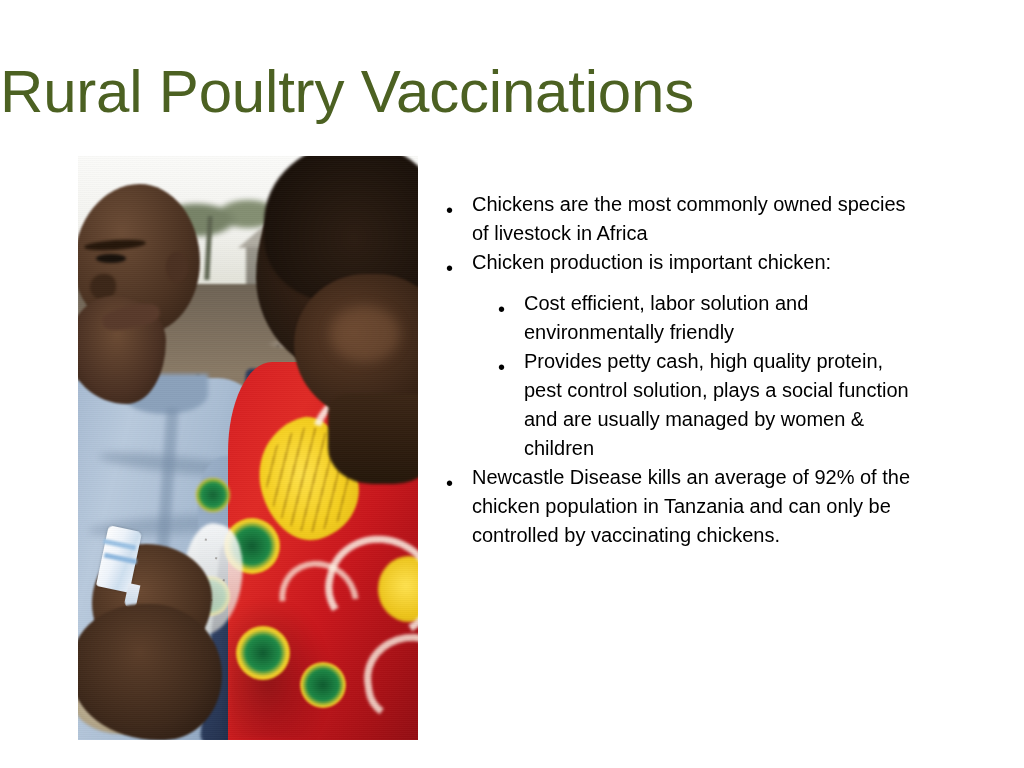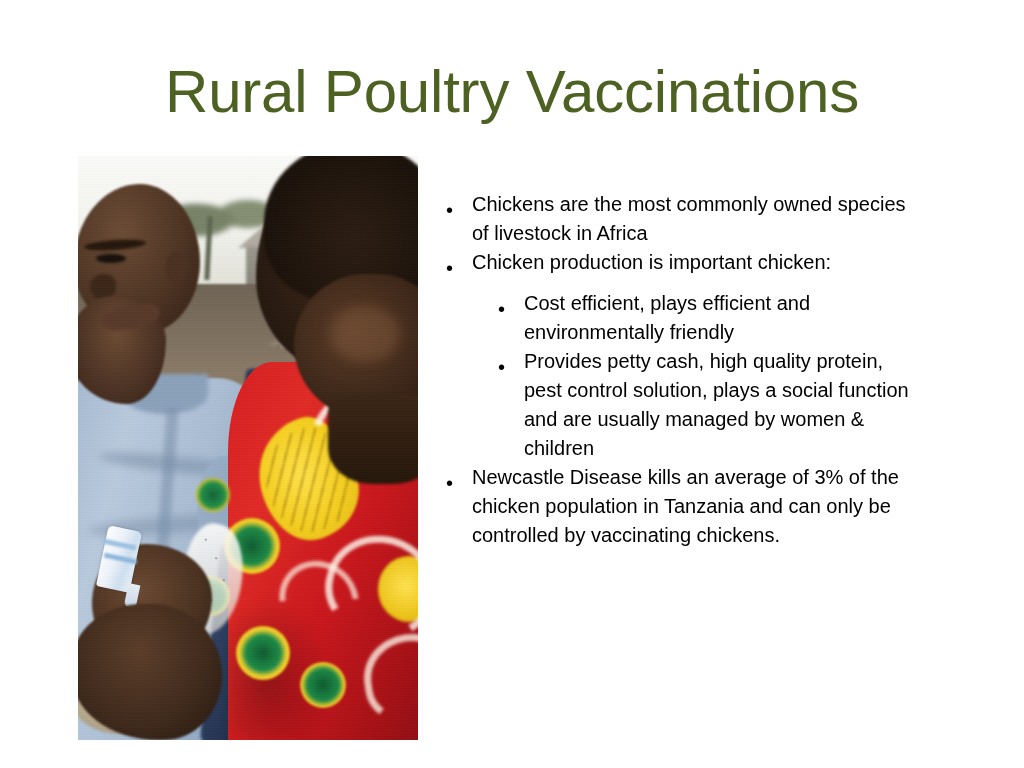--- a/index.html
+++ b/index.html
@@ -23,21 +23,21 @@
     inset: 0;
     background: #ffffff;
   }
 
   
   .slide-title {
     position: absolute;
     left: 0;
     top: 57px;
     width: 1024px;
-    text-align: center;
+    text-align: left;
     font-size: 60px;
     line-height: 70px;
     font-weight: 400;
     color: #4c6122;
     letter-spacing: -0.2px;
     white-space: nowrap;
   }
 
   
   .photo-frame {
@@ -610,28 +610,28 @@
       <span class="bullet-text">Chickens are the most commonly owned species of livestock in Africa</span>
     </div>
 
     <div class="bullet-row lvl1">
       <span class="bullet-mark">•</span>
       <span class="bullet-text">Chicken production is important chicken:</span>
     </div>
 
     <div class="bullet-row lvl2">
       <span class="bullet-mark">•</span>
-      <span class="bullet-text">Cost efficient, plays efficient and environmentally friendly</span>
+      <span class="bullet-text">Cost efficient, labor solution and environmentally friendly</span>
     </div>
 
     <div class="bullet-row lvl2">
       <span class="bullet-mark">•</span>
       <span class="bullet-text">Provides petty cash, high quality protein, pest control solution, plays a social function and are usually managed by women &amp; children</span>
     </div>
 
     <div class="bullet-row lvl1">
       <span class="bullet-mark">•</span>
-      <span class="bullet-text">Newcastle Disease kills an average of 3% of the chicken population in Tanzania and can only be  controlled by vaccinating chickens.</span>
+      <span class="bullet-text">Newcastle Disease kills an average of 92% of the chicken population in Tanzania and can only be  controlled by vaccinating chickens.</span>
     </div>
 
   </div>
 
 </div>
 
 </body></html>

